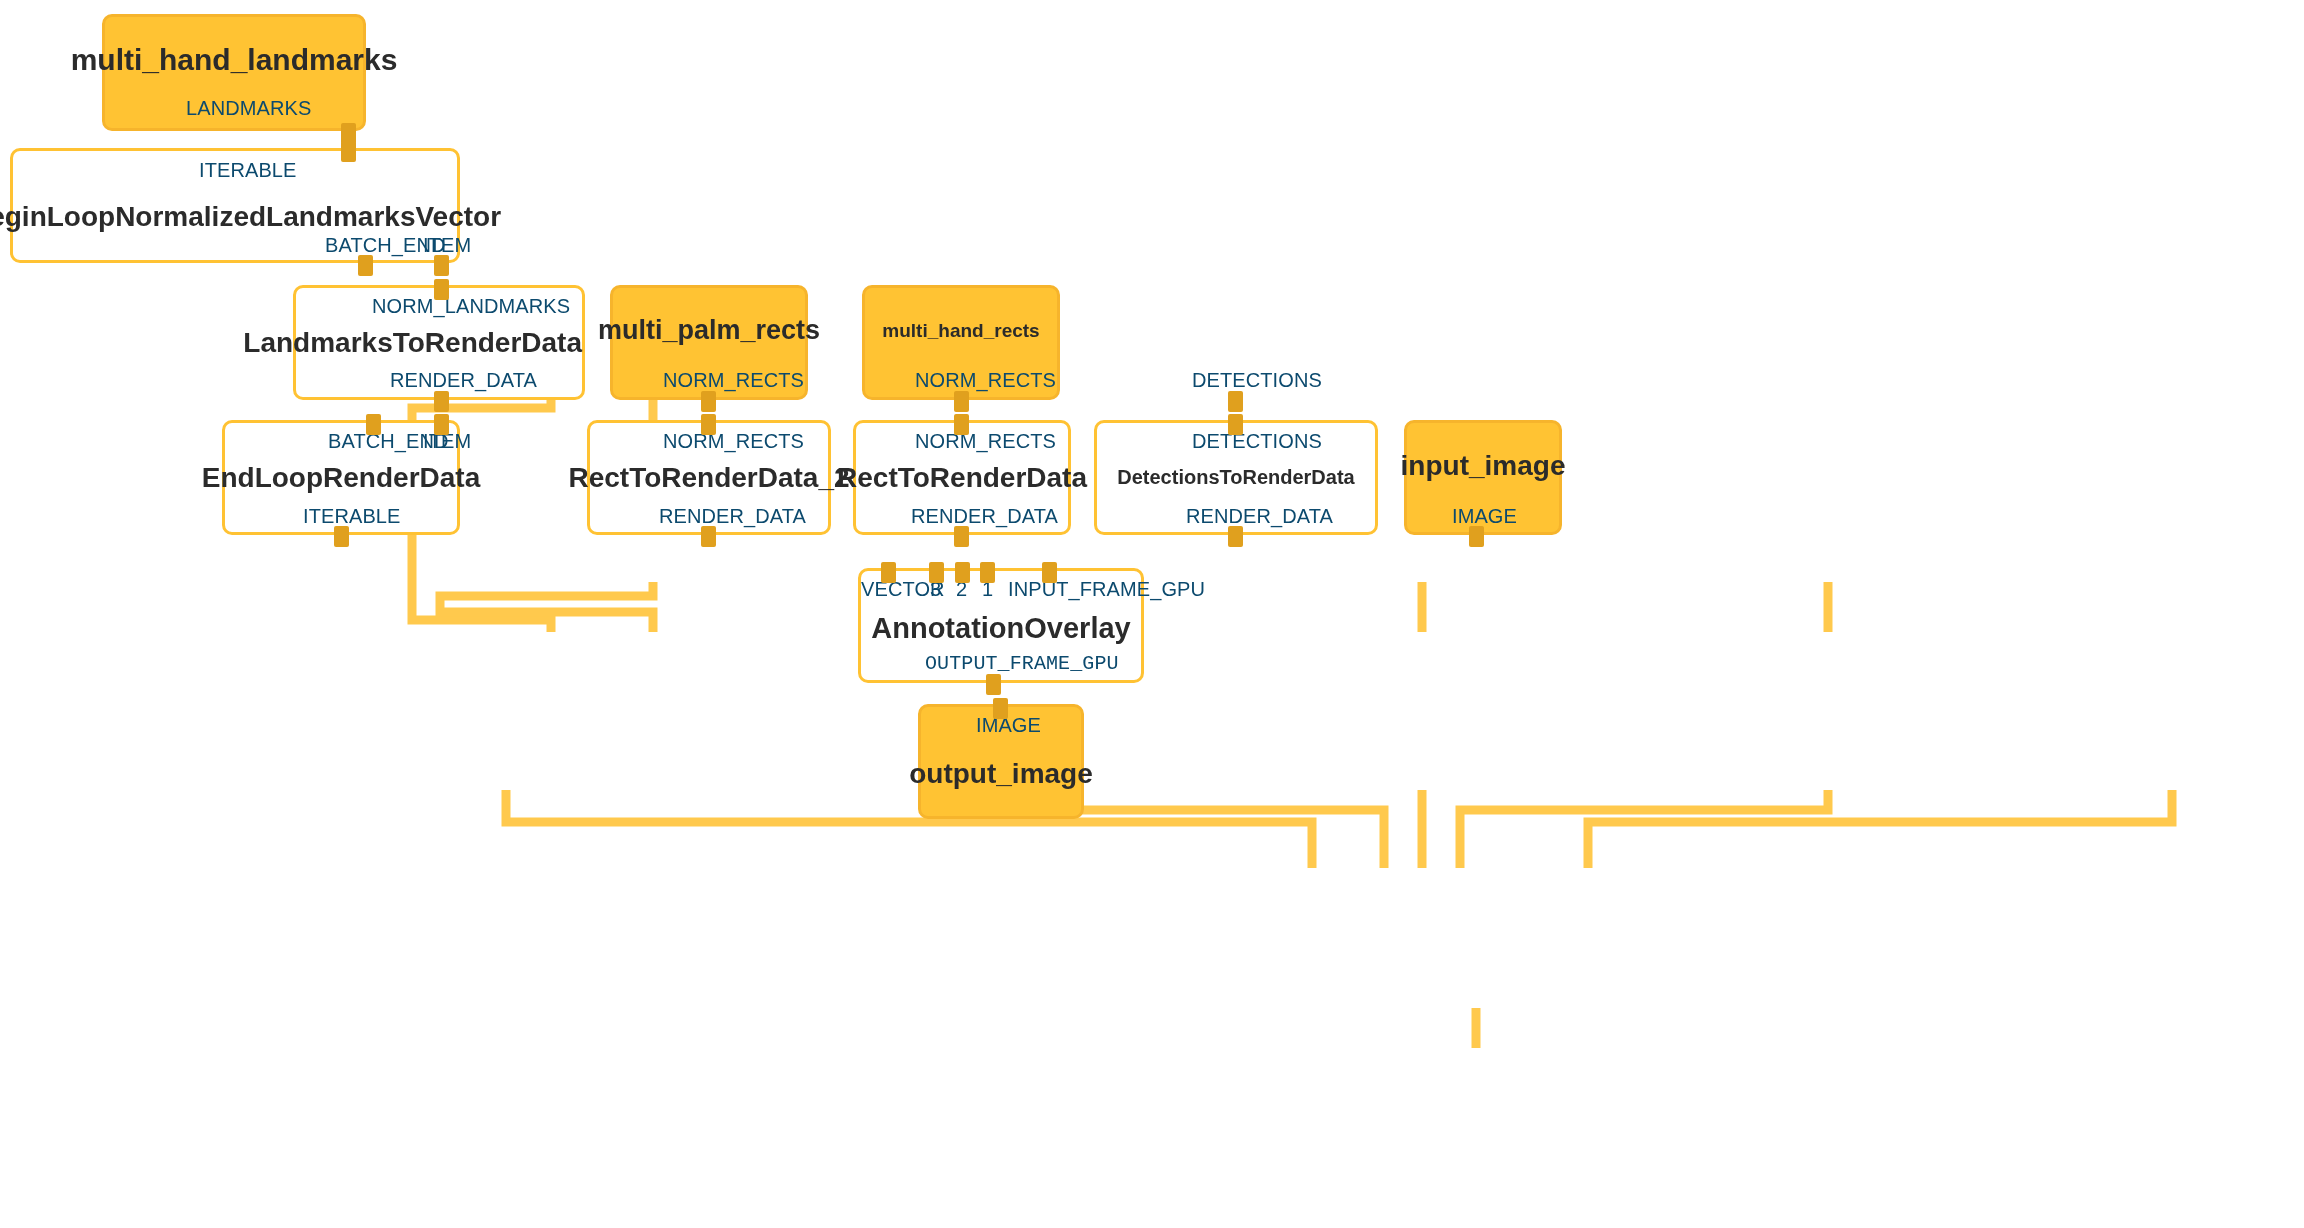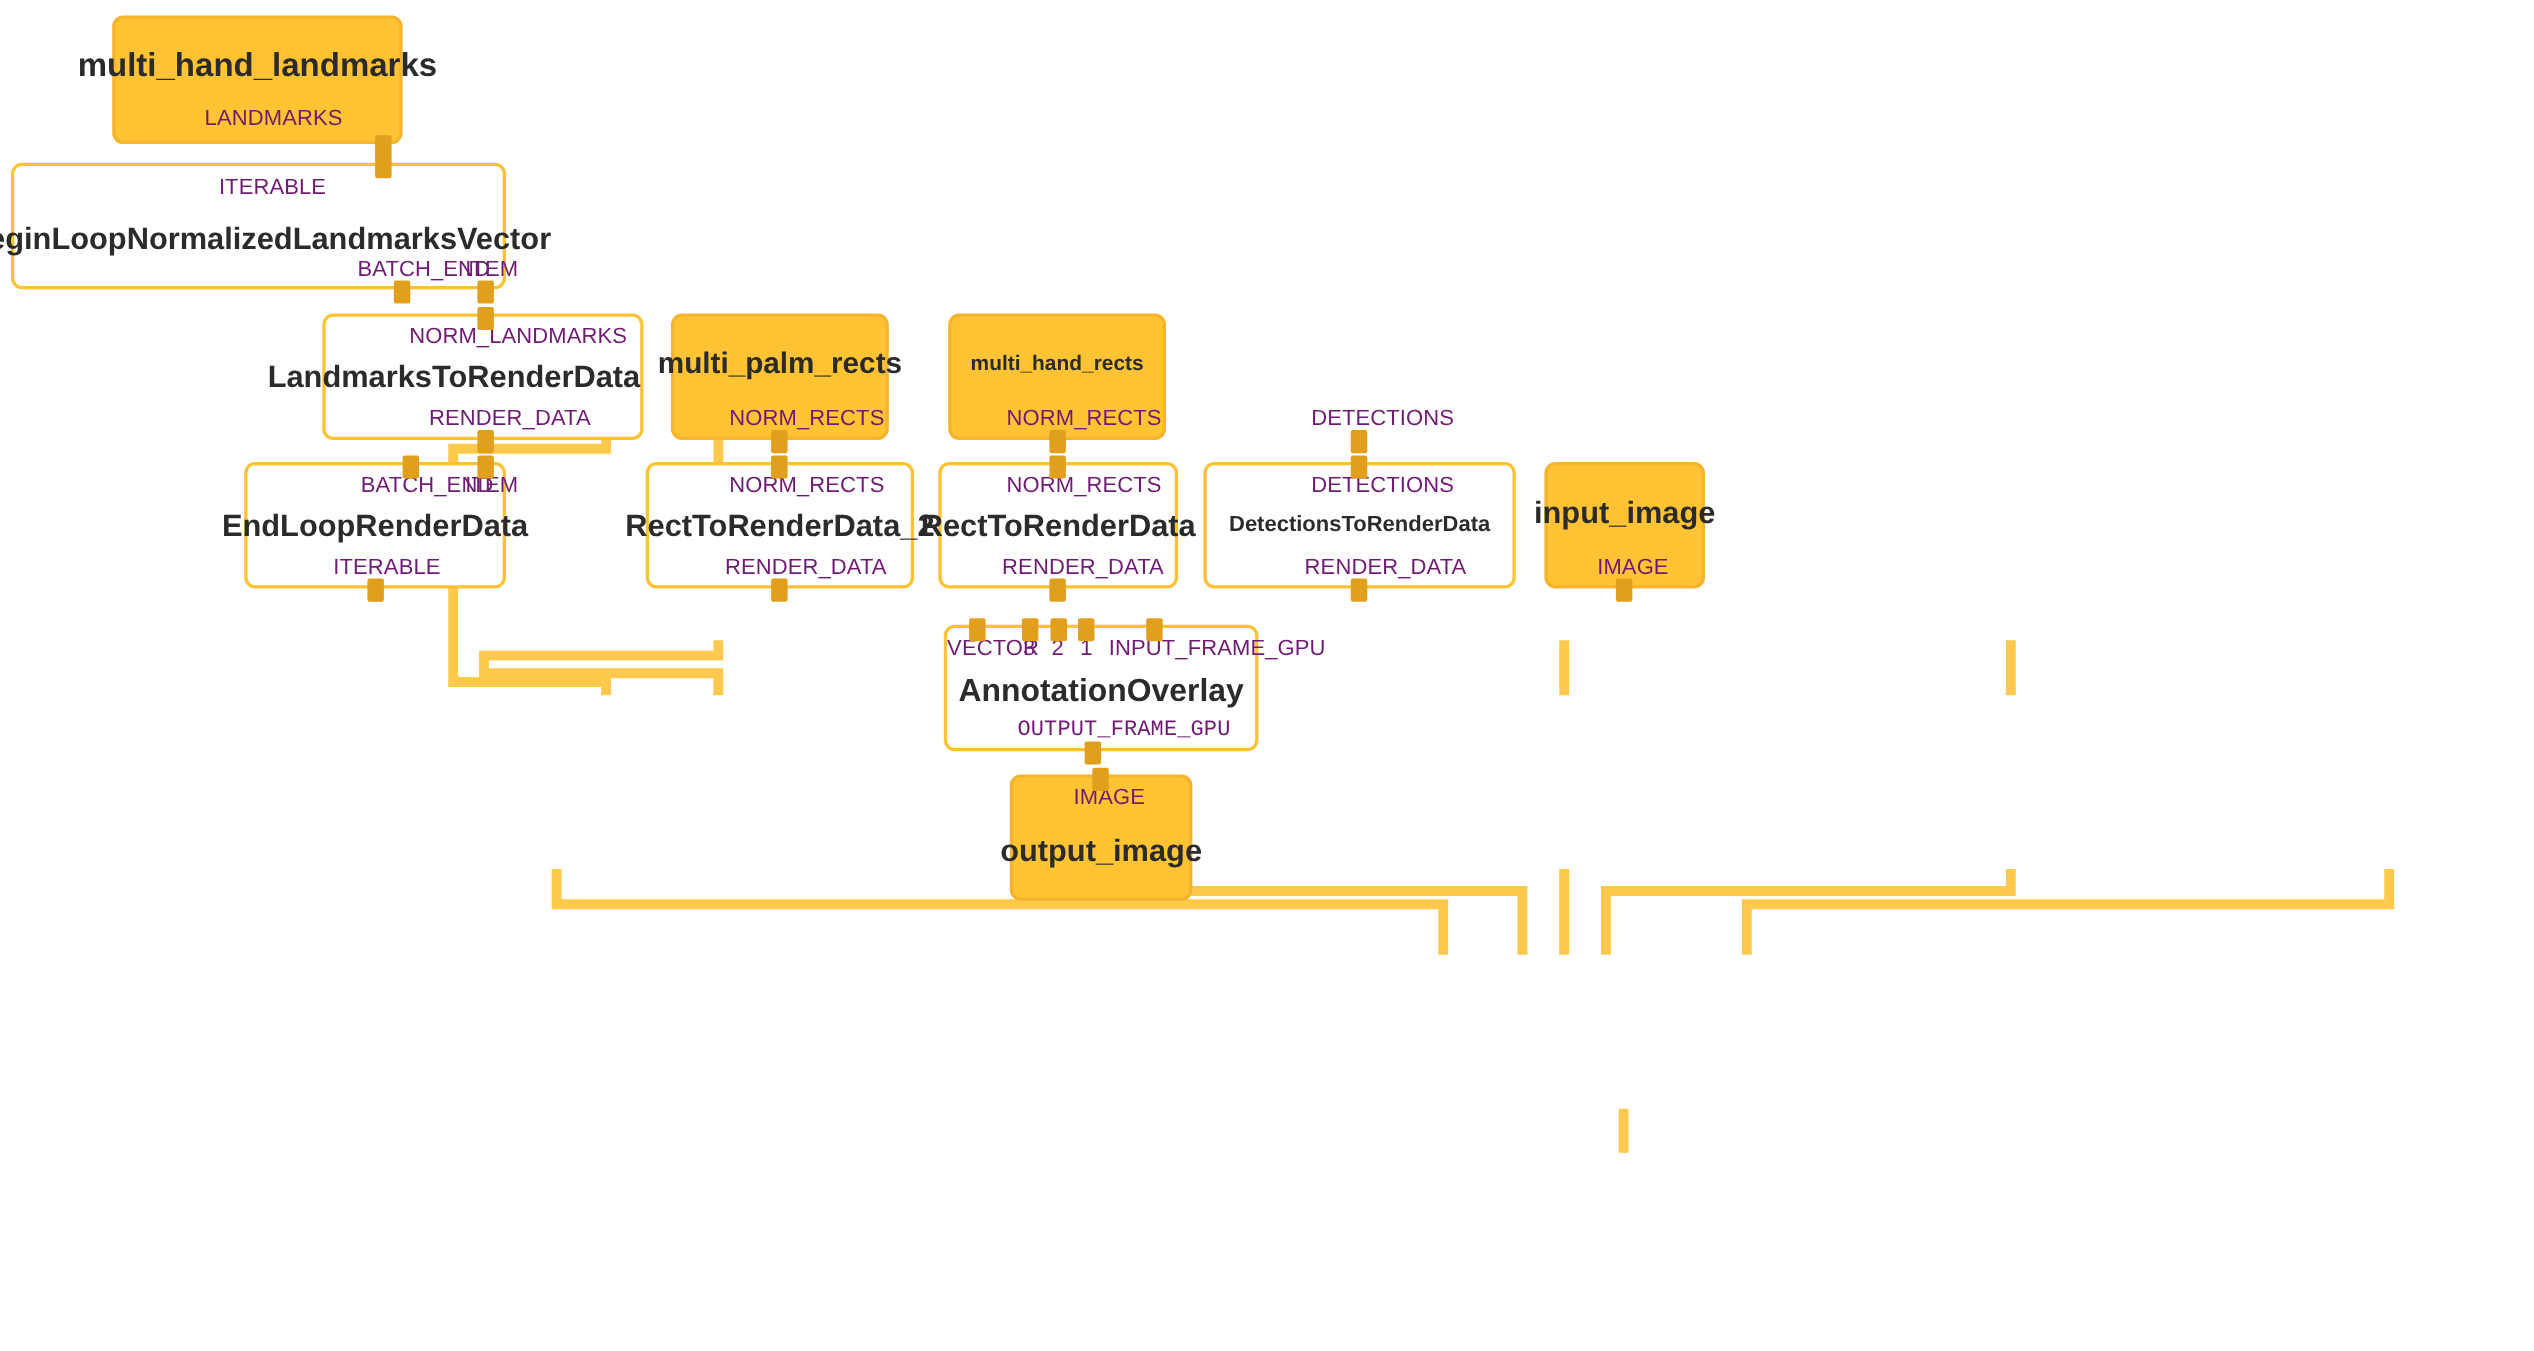--- a/index.html
+++ b/index.html
@@ -7,21 +7,21 @@
   body{width:2304px;height:1228px;position:relative;overflow:hidden;
        font-family:"Liberation Sans",sans-serif;}
   #canvas{position:absolute;inset:0;width:2304px;height:1228px;}
   .edges{position:absolute;left:0;top:0;width:2304px;height:1228px;pointer-events:none;}
   .node{position:absolute;box-sizing:border-box;border-radius:10px;
         display:flex;flex-direction:column;align-items:center;justify-content:center;}
   .node.src{background:#ffc333;border:3px solid #f6b42c;}
   .node.calc{background:#ffffff;border:3px solid #ffc233;}
   .title{font-weight:bold;color:#2b2b2b;line-height:1.05;text-align:center;
          white-space:nowrap;}
-  .port-label{position:absolute;font-size:20px;color:#701a75;white-space:nowrap;
+  .port-label{position:absolute;font-size:20px;color:#0c4a6e;white-space:nowrap;
               font-weight:400;letter-spacing:.1px;}
   .port-sq{position:absolute;background:#e0a01e;border-radius:2px;}
   .edge{fill:none;stroke:#ffc94d;stroke-width:9;stroke-linecap:butt;stroke-linejoin:miter;}
 </style>
 </head>
 <body>
 
 <div id="canvas">
   <svg class="edges" viewBox="0 0 2304 1228">
 
@@ -118,21 +118,21 @@
   <div class="port-sq" style="left:954px;top:526px;width:15px;height:21px;"></div>
 
   <div class="node calc" style="left:1094px;top:420px;width:284px;height:115px;">
     <div class="title" style="font-size:20px;">DetectionsToRenderData</div>
   </div>
   <div class="port-label" style="left:1192px;top:430px;">DETECTIONS</div>
   <div class="port-sq" style="left:1228px;top:414px;width:15px;height:21px;"></div>
   <div class="port-label" style="left:1186px;top:505px;">RENDER_DATA</div>
   <div class="port-sq" style="left:1228px;top:526px;width:15px;height:21px;"></div>
 
-  <div class="node src" style="left:1404px;top:420px;width:146px;height:115px;">
+  <div class="node src" style="left:1404px;top:420px;width:158px;height:115px;">
     <div class="title" style="font-size:28px;margin-bottom:24px;">input_image</div>
   </div>
   <div class="port-label" style="left:1452px;top:505px;">IMAGE</div>
   <div class="port-sq" style="left:1469px;top:526px;width:15px;height:21px;"></div>
 
   <div class="node calc" style="left:858px;top:568px;width:286px;height:115px;">
     <div class="title" style="font-size:29px;margin-top:6px;">AnnotationOverlay</div>
   </div>
   <div class="port-label" style="left:861px;top:578px;">VECTOR</div>
   <div class="port-label" style="left:930px;top:578px;">3</div>

